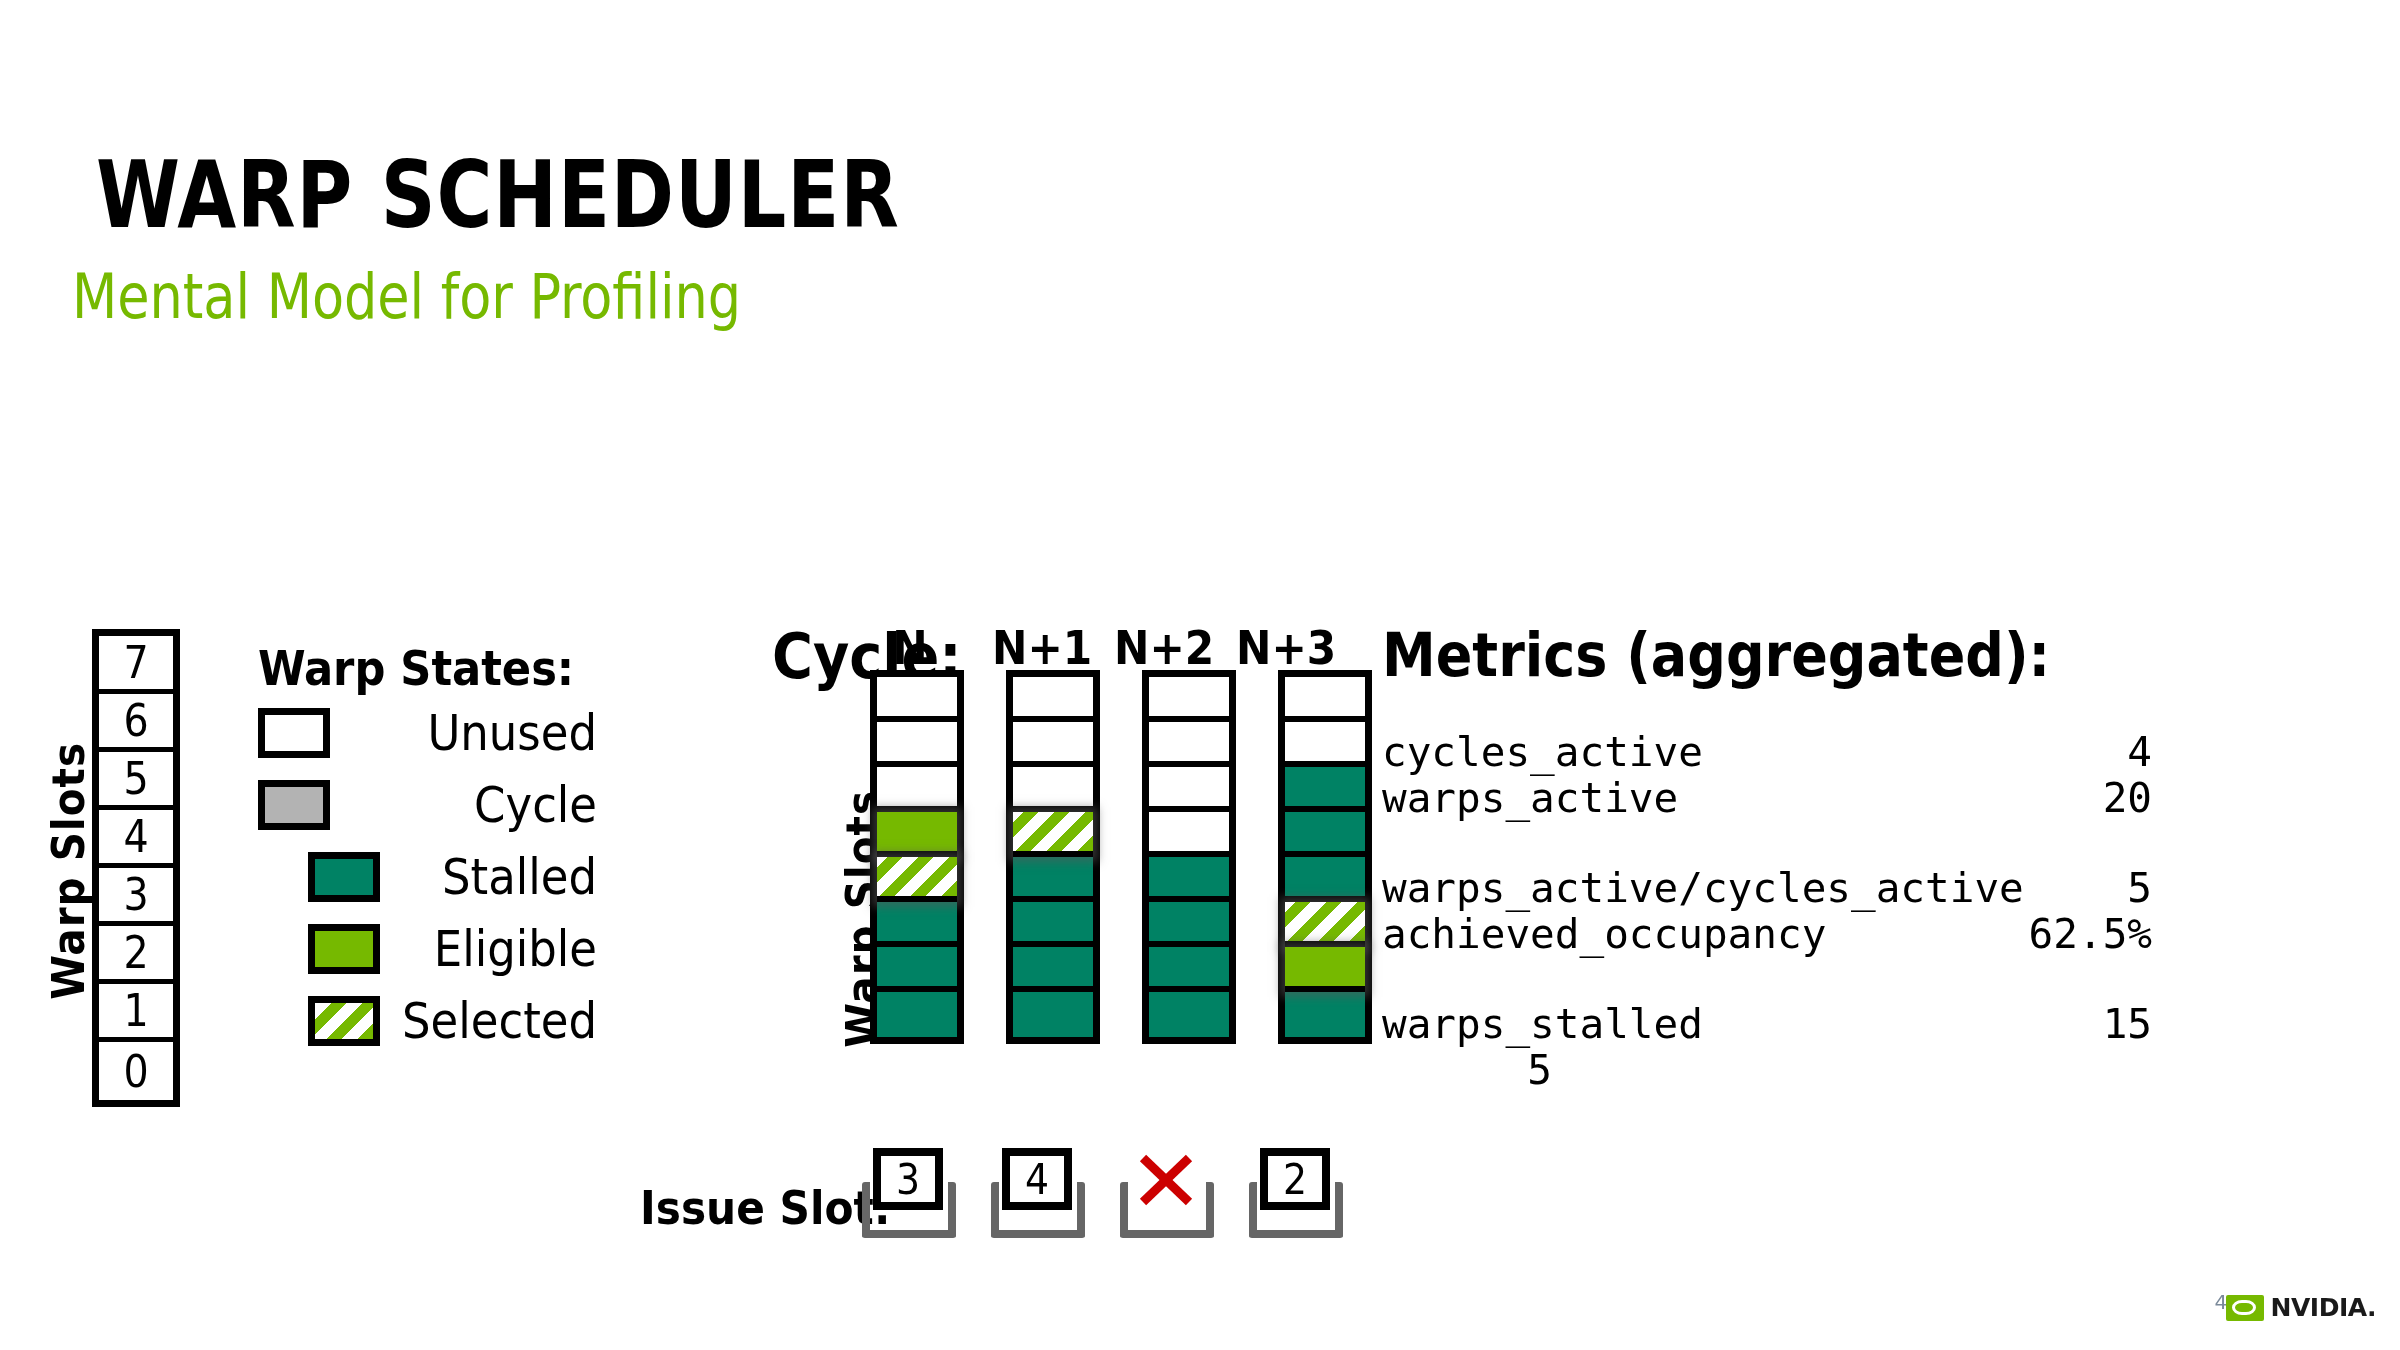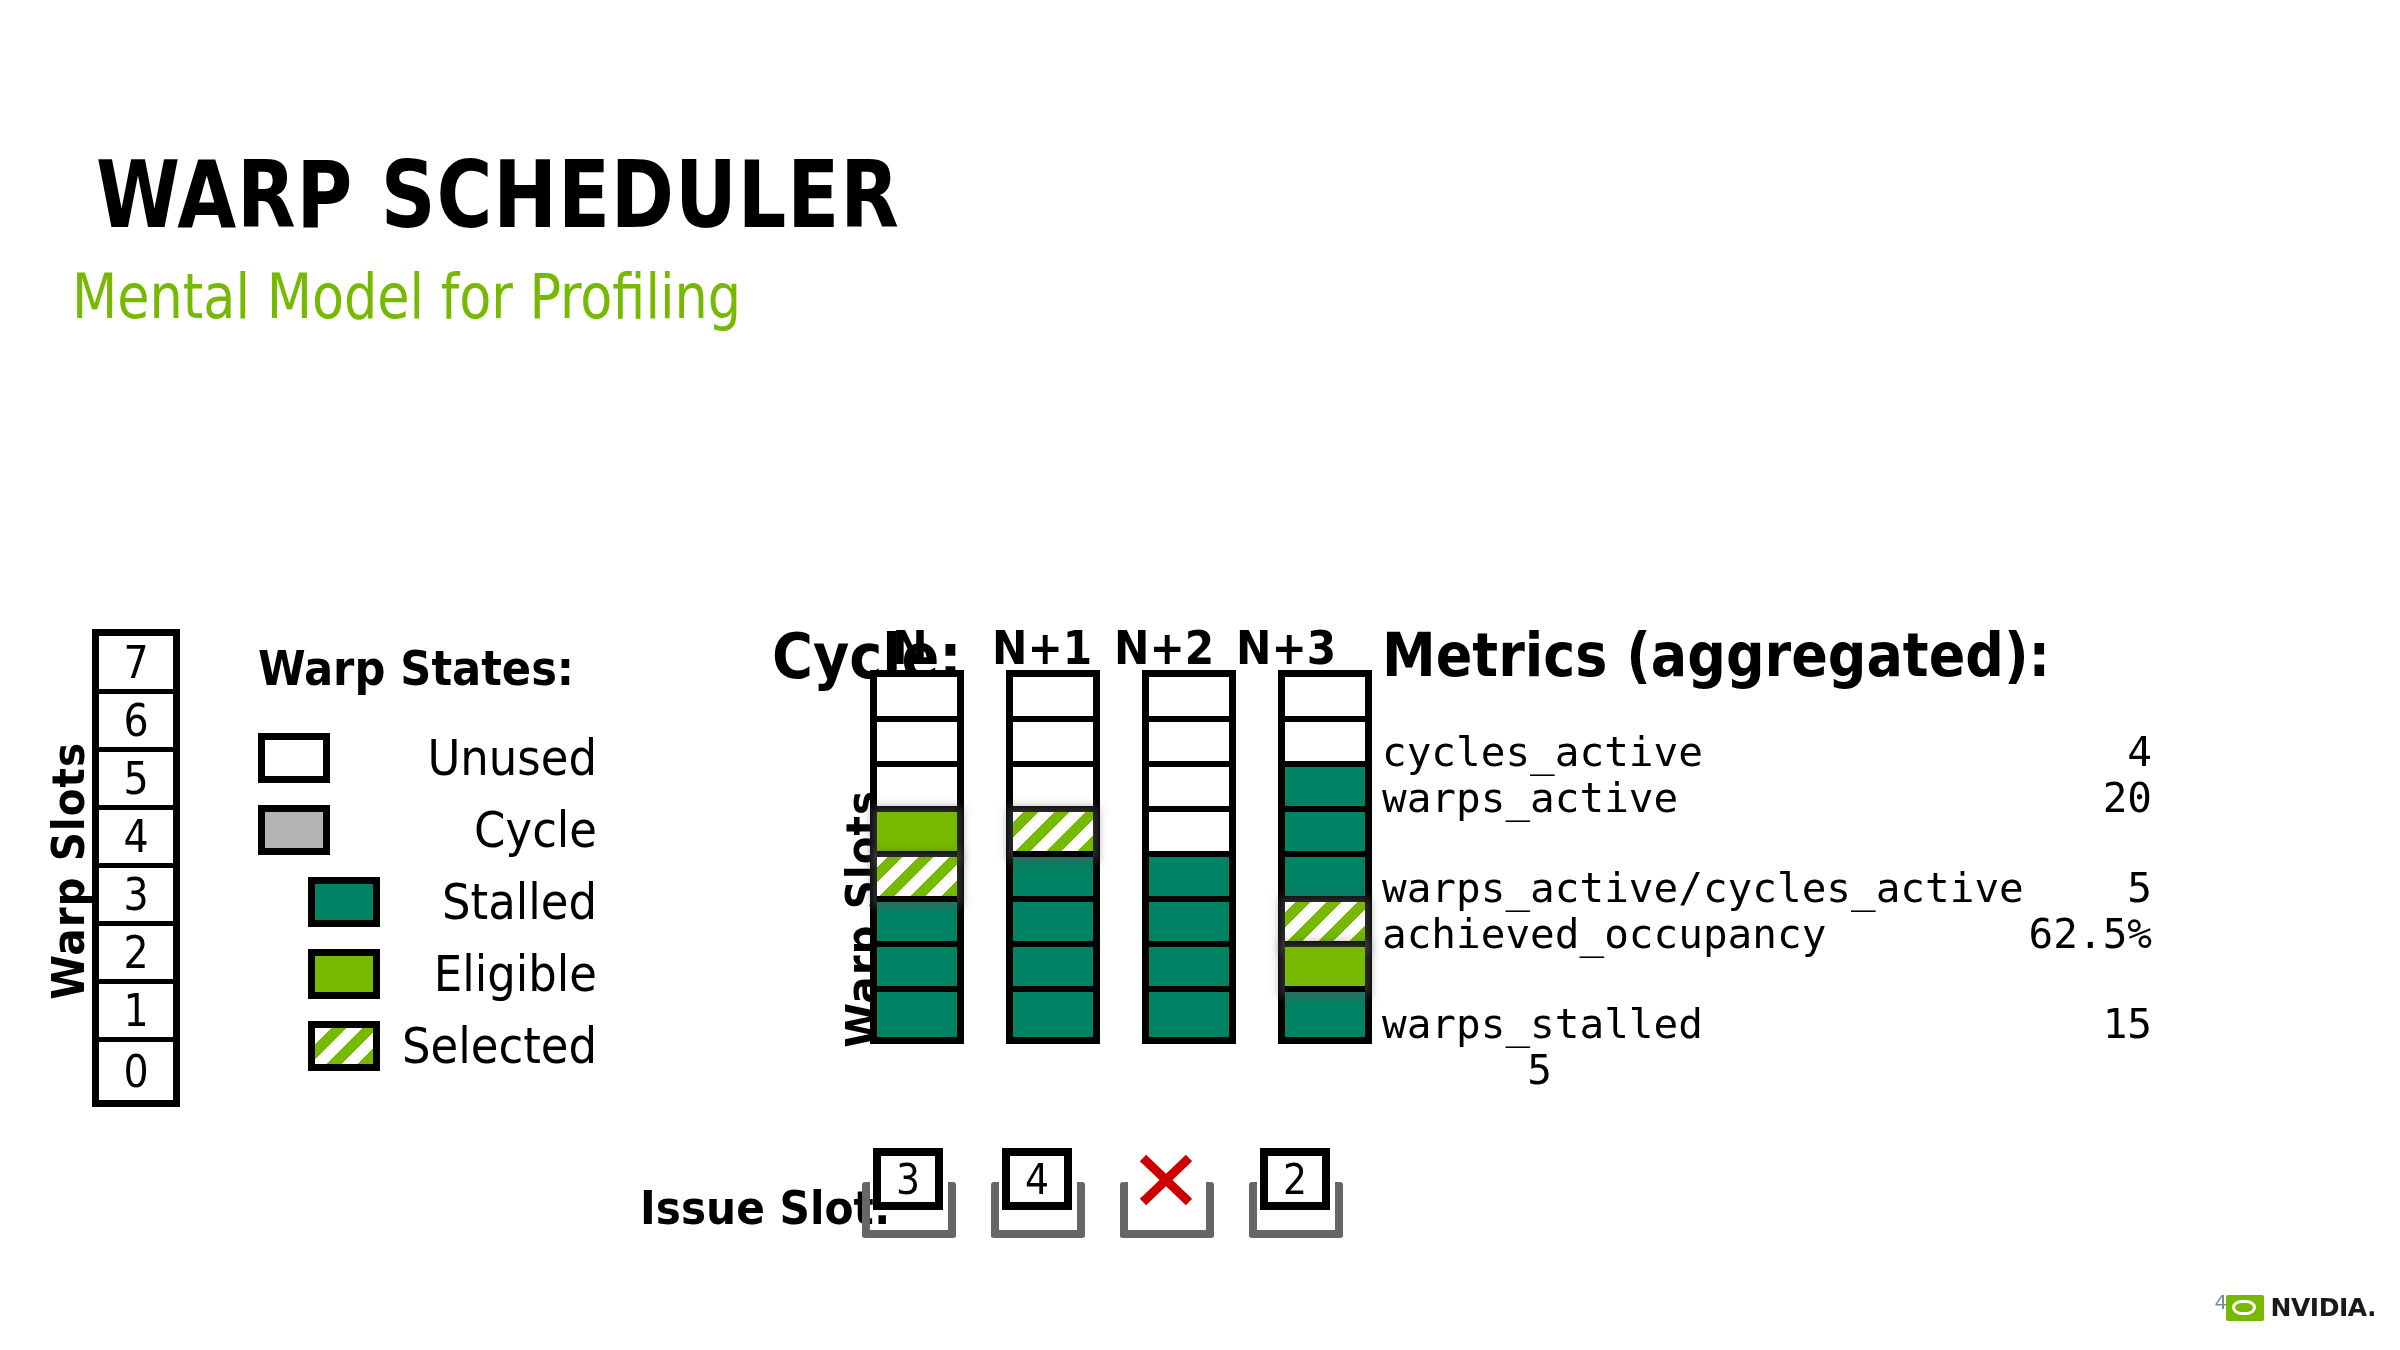--- a/index.html
+++ b/index.html
@@ -77,21 +77,21 @@
     white-space:nowrap;
     letter-spacing:1px;
   }
   #slots-vlabel{left:42px;top:742px;}
 
   
   #states{position:absolute;left:258px;top:640px;}
   #states .heading{
     font-family:"DejaVu Sans Condensed","DejaVu Sans",sans-serif;
     font-weight:bold;font-size:48px;color:#000;
-    margin-bottom:26px;white-space:nowrap;
+    margin-bottom:1px;white-space:nowrap;
   }
   #states .row{
     display:flex;align-items:center;
     height:72px;
     white-space:nowrap;
     justify-content:space-between;
   }
   #states .sw{
     width:72px;height:50px;
     border:7px solid #000;

